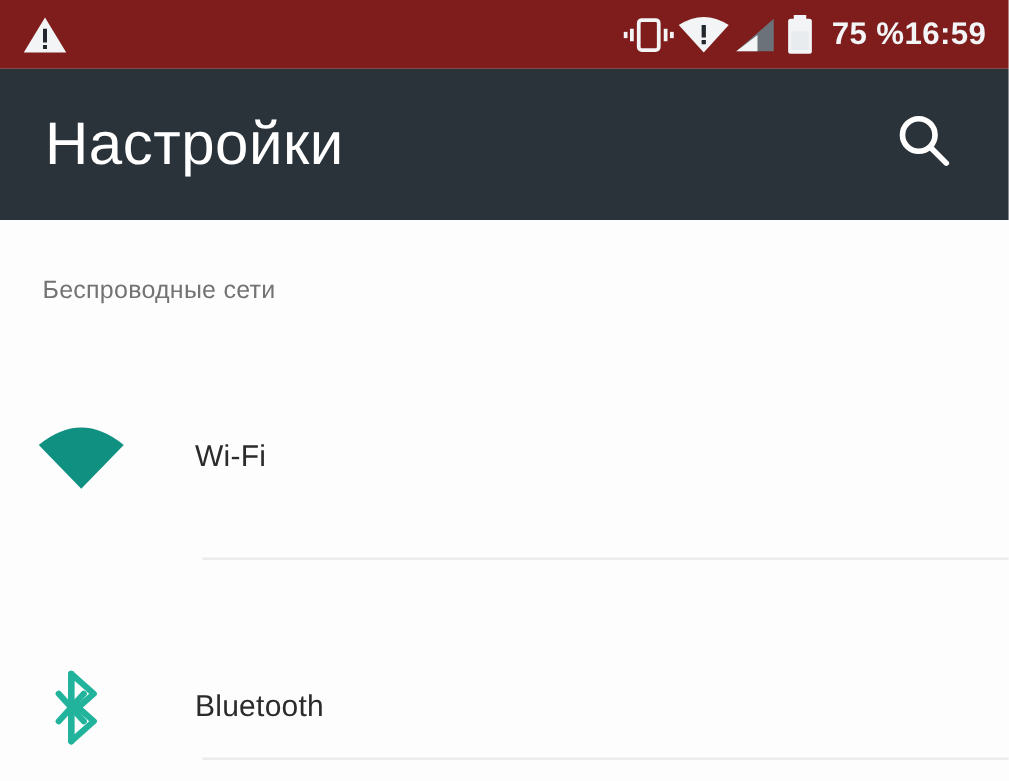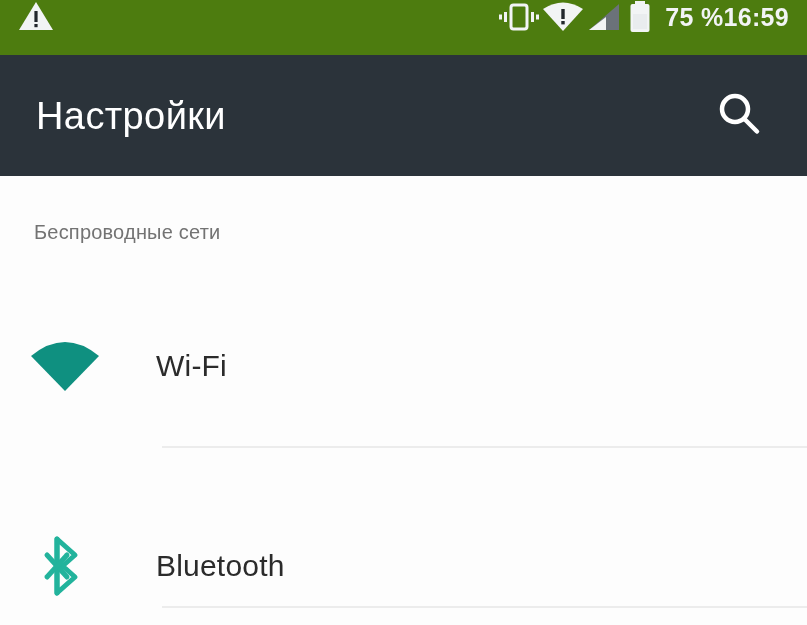--- a/index.html
+++ b/index.html
@@ -23,23 +23,23 @@
     overflow: hidden;
   }
 
   
   .status-bar {
     position: absolute;
     left: 0;
     top: 0;
     width: 807px;
     height: 55px;
-    background: #4d7c0f;
-    display: flex;
-    align-items: flex-start;
+    background: #7f1d1d;
+    display: flex;
+    align-items: center;
     box-sizing: border-box;
     padding: 0 16px 0 18px;
   }
   .status-left {
     display: flex;
     align-items: center;
   }
   .status-right {
     margin-left: auto;
     display: flex;
@@ -70,21 +70,21 @@
     width: 807px;
     height: 121px;
     background: #2b333a;
     display: flex;
     align-items: center;
     box-sizing: border-box;
     padding: 0 38px 0 36px;
   }
   #page-title {
     color: #ffffff;
-    font-size: 38px;
+    font-size: 48px;
     font-weight: normal;
     letter-spacing: 0.4px;
     line-height: 1;
     white-space: nowrap;
   }
   .app-bar-spacer { flex: 1 1 auto; }
   #search-button {
     display: flex;
     align-items: center;
     justify-content: center;
@@ -131,21 +131,21 @@
     min-width: 124px;
     height: 160px;
     display: flex;
     align-items: center;
     justify-content: center;
     padding-left: 6px;
     box-sizing: border-box;
   }
   .row-label {
     color: #2b2b2b;
-    font-size: 30px;
+    font-size: 24px;
     letter-spacing: 0.2px;
     line-height: 1;
     white-space: nowrap;
     padding-left: 32px;
   }
 
   .row-divider {
     position: absolute;
     left: 162px;
     width: 645px;

